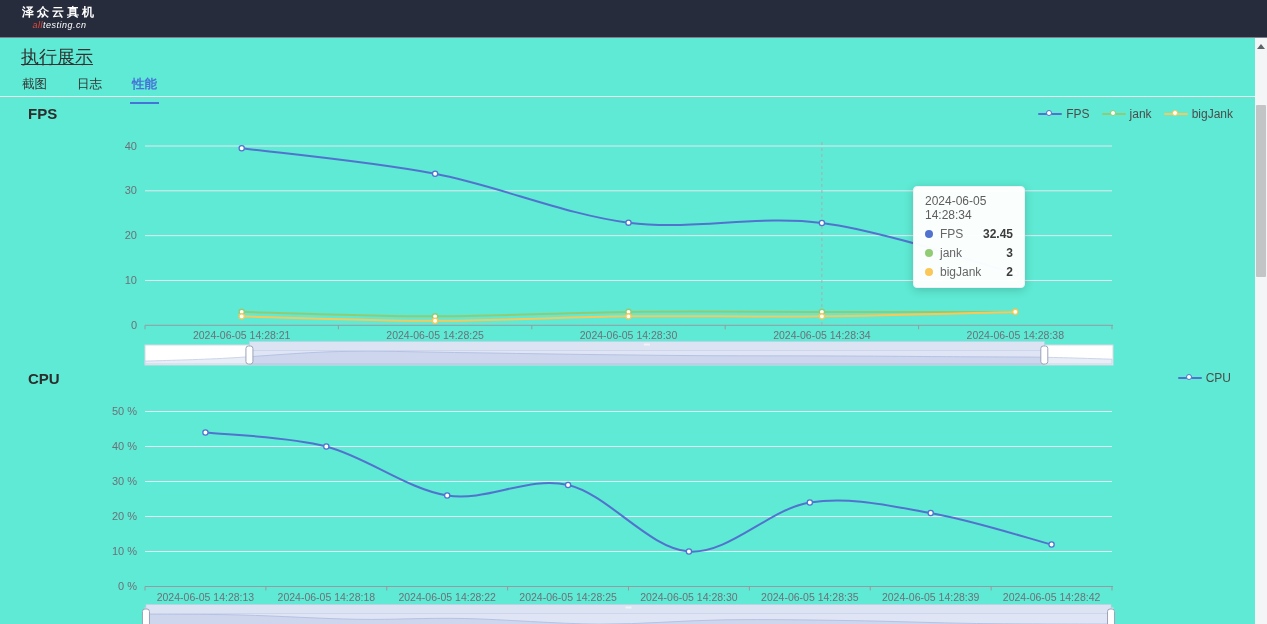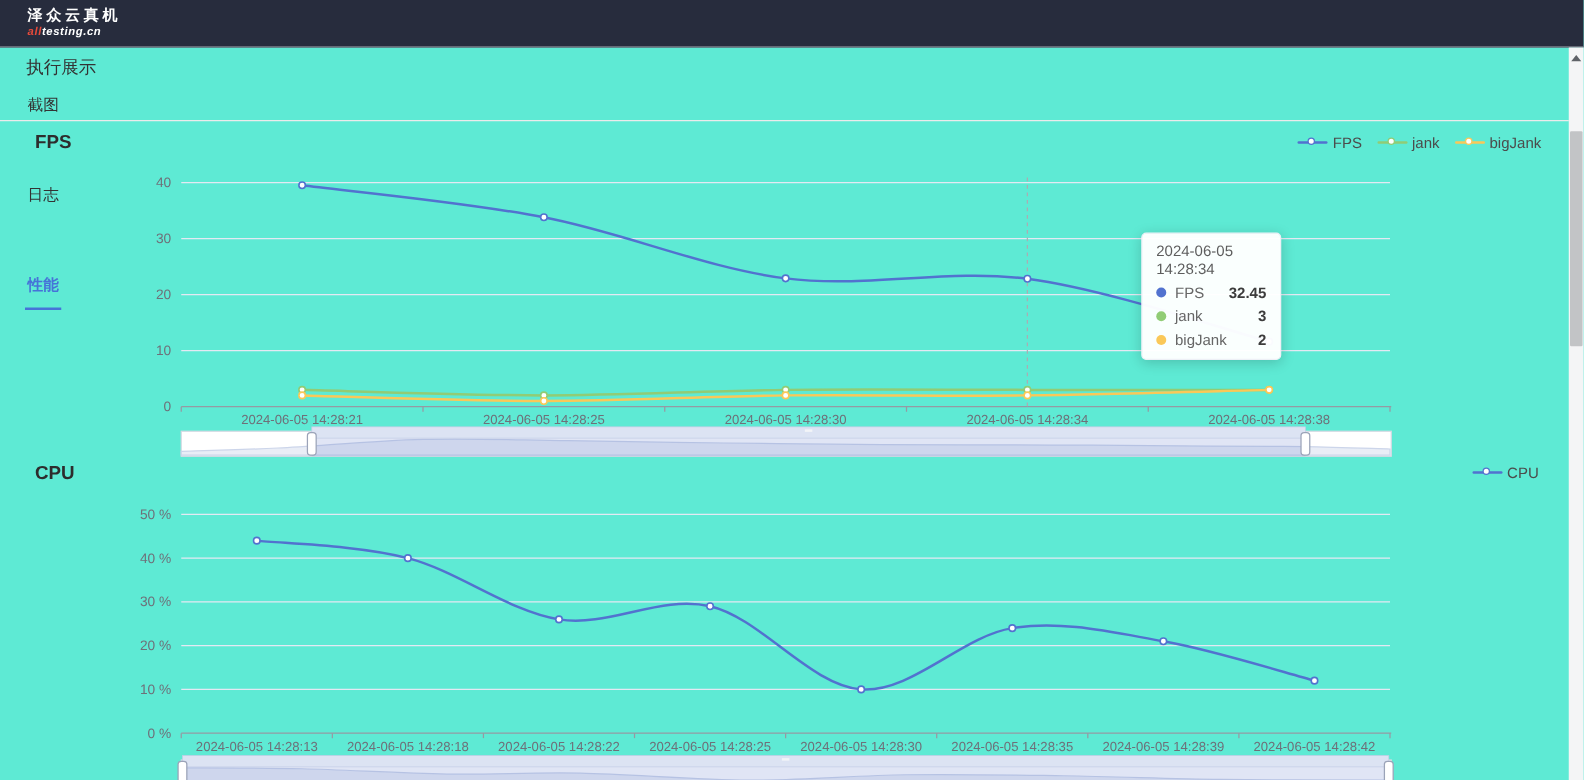--- a/index.html
+++ b/index.html
@@ -4,26 +4,26 @@
 <style>
   * { margin:0; padding:0; box-sizing:border-box; }
   html,body { width:1267px; height:624px; }
   body { font-family:"Liberation Sans","DejaVu Sans",sans-serif; background:#fff; overflow:hidden; position:relative; }
   #page { position:relative; width:1267px; height:624px; background:#5eead4; overflow:hidden; }
 
   
   .header { position:absolute; left:0; top:0; width:1267px; height:38px; background:#272c3d; border-bottom:1px solid #7c808c; display:flex; align-items:center; padding-left:22px; }
   .brand { line-height:1.15; }
   .brand-l1 { color:#fff; font-size:12px; font-weight:bold; letter-spacing:3px; }
-  .brand-l2 { font-size:9px; font-style:italic; font-weight:bold; color:#fff; letter-spacing:.5px; }
+  .brand-l2 { font-size:9px; font-style:italic; font-weight:normal; color:#fff; letter-spacing:.5px;text-align:center; }
   .brand-l2 .accent { color:#e64a3b; }
 
   
-  .page-title { position:absolute; left:21px; top:45px; font-size:14px; color:#333; }
-  .tabbar { position:absolute; left:20px; top:72px; display:flex; gap:42px; font-size:12.5px; color:#333;flex-direction:column; }
+  .page-title { position:absolute; left:21px; top:45px; font-size:18px; color:#333;text-decoration:underline; }
+  .tabbar { position:absolute; left:20px; top:72px; display:flex; gap:26px; font-size:12.5px; color:#333; }
   .tab { padding:4px 2px 9px 2px; cursor:pointer; }
   .tab.active { color:#4673d8; border-bottom:2px solid #4673d8;font-weight:bold; }
   .tab-divider { position:absolute; left:0; top:96px; width:1255px; height:1px; background:#ebebeb; }
 
   
   .sec-title { position:absolute; font-size:15px; font-weight:bold; color:#2d2d2d; }
   #fps-title { left:28px; top:105px; }
   #cpu-title { left:28px; top:370px; }
 
   

